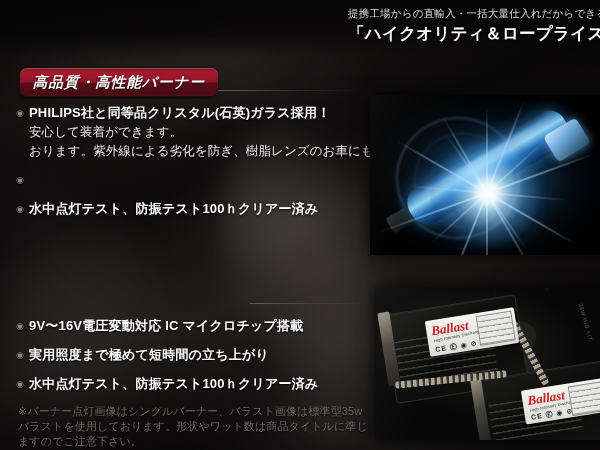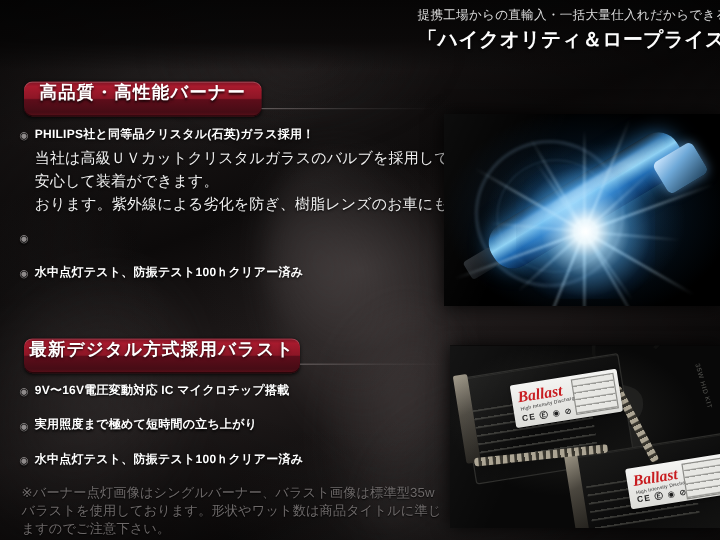--- a/index.html
+++ b/index.html
@@ -88,24 +88,25 @@
   
   .badge {
     position: absolute;
     height: 29px;
     border-radius: 7px;
     background: linear-gradient(180deg, #7d1424 0%, #a71a2d 14%, #8d1626 48%, #5d0d1a 52%, #460c15 88%, #5b1019 100%);
     box-shadow: inset 0 1px 0 rgba(255,255,255,0.20),
                 inset 0 -1px 0 rgba(0,0,0,0.55),
                 0 1px 3px rgba(0,0,0,0.75);
     display: flex;
-    align-items: flex-start;
+    align-items: center;
     justify-content: center;
     padding: 0 14px;
     box-sizing: border-box;
+    font-style: italic;
   }
   .badge span {
     font-size: 14.5px;
     font-weight: 700;
     color: #ffffff;
     letter-spacing: 1.1px;
     text-shadow: 0 1px 2px rgba(0,0,0,0.85);
     white-space: nowrap;
   }
   .badge-1 { left: 20px; top: 68px;  width: 198px; }
@@ -127,21 +128,21 @@
     flex: 0 0 auto;
     width: 13px;
     font-size: 9px;
     line-height: 20px;
     color: #8e8a8a;
     text-align: left;
     text-shadow: 0 1px 1px rgba(0,0,0,0.9);
   }
   .bullet-body { flex: 1 1 auto; }
   .bullet-head {
-    font-size: 10px;
+    font-size: 13px;
     font-weight: 700;
     color: #ffffff;
     line-height: 20px;
     letter-spacing: 0.2px;
     text-shadow: 0 1px 2px rgba(0,0,0,0.9);
     white-space: nowrap;
   }
   .bullet-sub {
     font-size: 12.5px;
     font-weight: 400;
@@ -407,44 +408,40 @@
     <span>高品質・高性能バーナー</span>
   </div>
   <div class="badge-rule rule-1"></div>
 
   <div class="bullets b1">
 
     <div class="bullet-item">
       <div class="bullet-mark">◉</div>
       <div class="bullet-body">
         <div class="bullet-head">PHILIPS社と同等品クリスタル(石英)ガラス採用！</div>
-        <div class="bullet-sub">当社は高級ＵＶカットクリスタルガラスのバルブを採用して</div>
         <div class="bullet-sub">安心して装着ができます。</div>
         <div class="bullet-sub">おります。紫外線による劣化を防ぎ、樹脂レンズのお車にも</div>
       </div>
     </div>
 
     <div class="bullet-item">
       <div class="bullet-mark">◉</div>
       <div class="bullet-body">
       </div>
     </div>
 
     <div class="bullet-item">
       <div class="bullet-mark">◉</div>
       <div class="bullet-body">
         <div class="bullet-head">水中点灯テスト、防振テスト100ｈクリアー済み</div>
       </div>
     </div>
 
   </div>
 
-  <div class="badge badge-2">
-    <span>最新デジタル方式採用バラスト</span>
-  </div>
   <div class="badge-rule rule-2"></div>
 
   <div class="bullets b2">
 
     <div class="bullet-item">
       <div class="bullet-mark">◉</div>
       <div class="bullet-body">
         <div class="bullet-head">9V〜16V電圧変動対応 IC マイクロチップ搭載</div>
       </div>
     </div>

